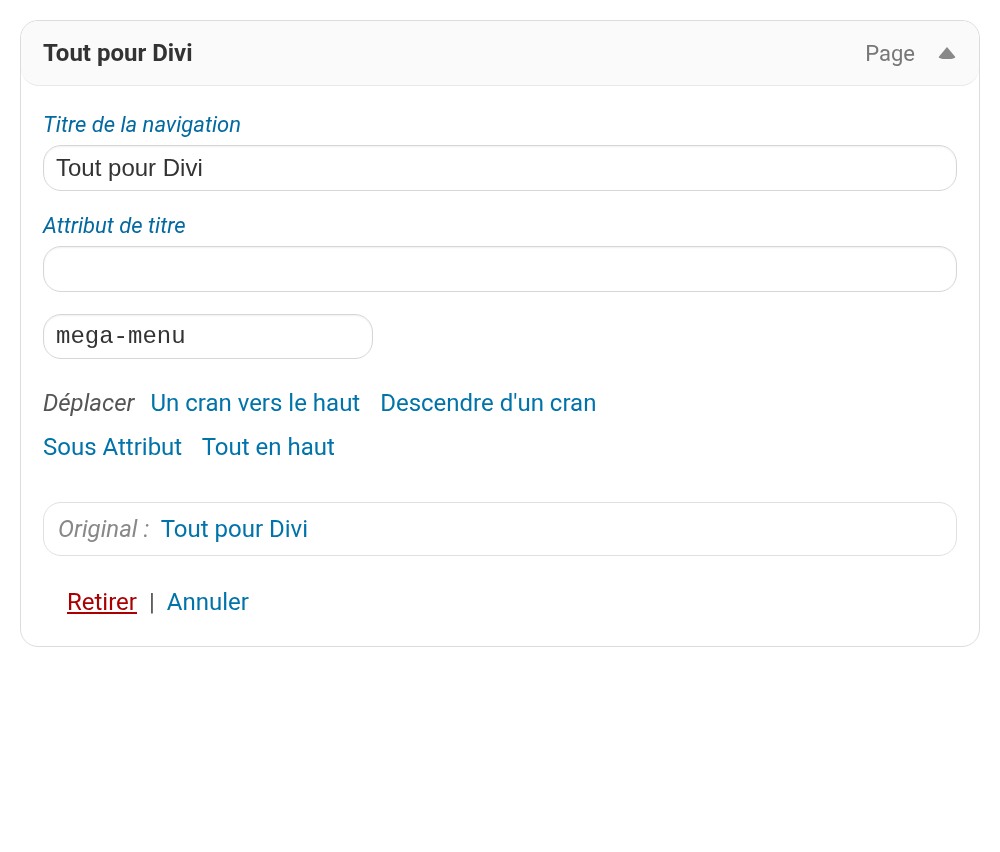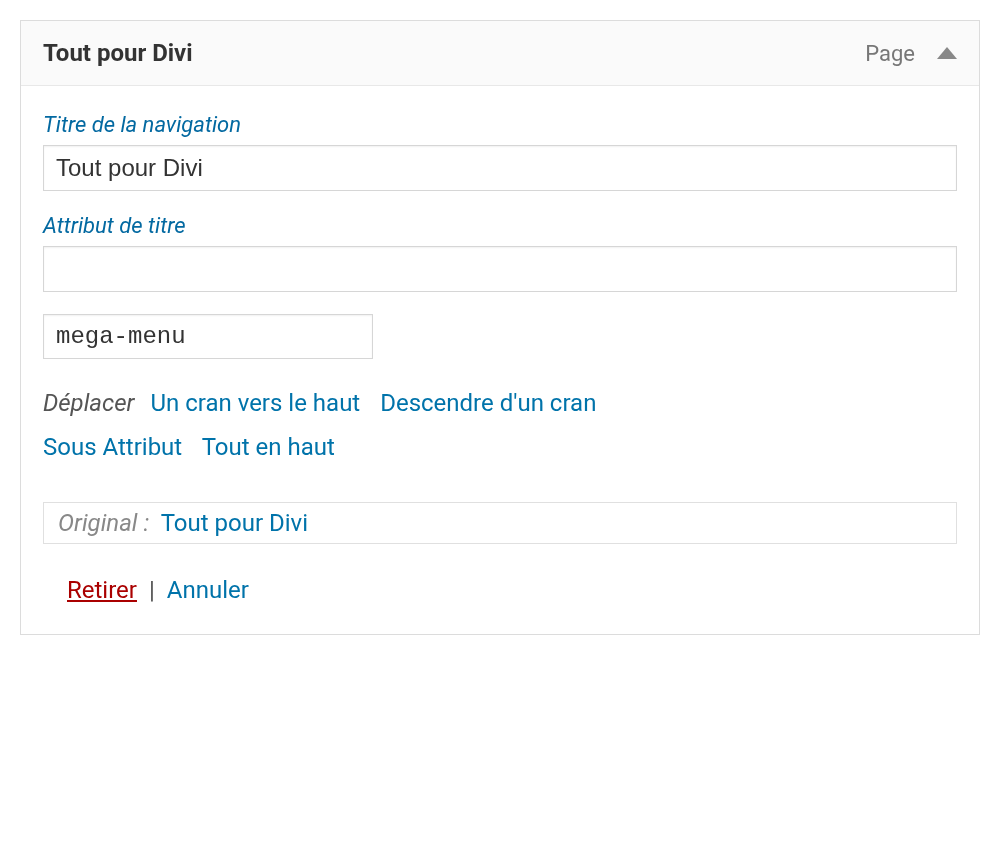--- a/index.html
+++ b/index.html
@@ -1,15 +1,15 @@
 <!DOCTYPE html>
 <html><head>
   <meta charset="utf-8">
   <style>
-    * { box-sizing: border-box; margin: 0; padding: 0; }
+    * { box-sizing: border-box; margin: 0; padding: 0; border-radius: 18px; }
     body {
       font-family: -apple-system, BlinkMacSystemFont, "Segoe UI", Roboto, Helvetica, Arial, sans-serif;
       background: #fff;
       padding: 20px;
       color: #333;
     }
     .panel {
       width: 960px;
       border: 1px solid #dcdcdc;
     }
@@ -79,21 +79,21 @@
       color: #555;
       margin-right: 10px;
     }
     a.link {
       color: #0073aa;
       cursor: pointer;
     }
     .move-row a.link { margin-right: 14px; }
     .original-box {
       border: 1px solid #e0e0e0;
-      padding: 6px 14px;
+      padding: 12px 14px;
       font-size: 24px;
       margin-bottom: 32px;
     }
     .original-label {
       font-style: italic;
       color: #888;
       margin-right: 6px;
     }
     .actions {
       font-size: 24px;

